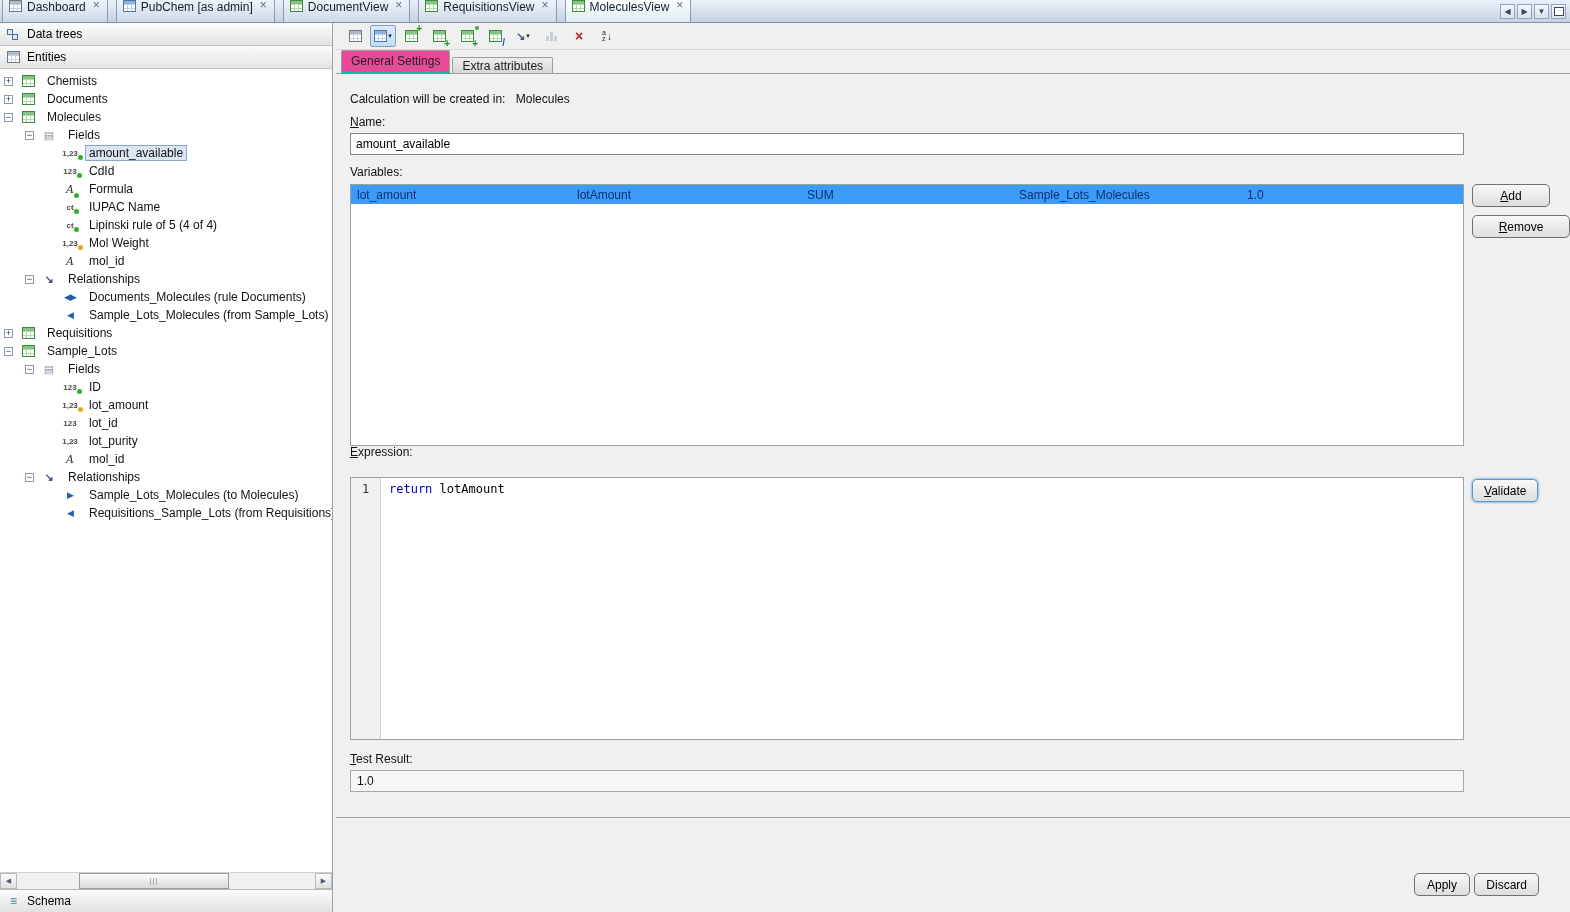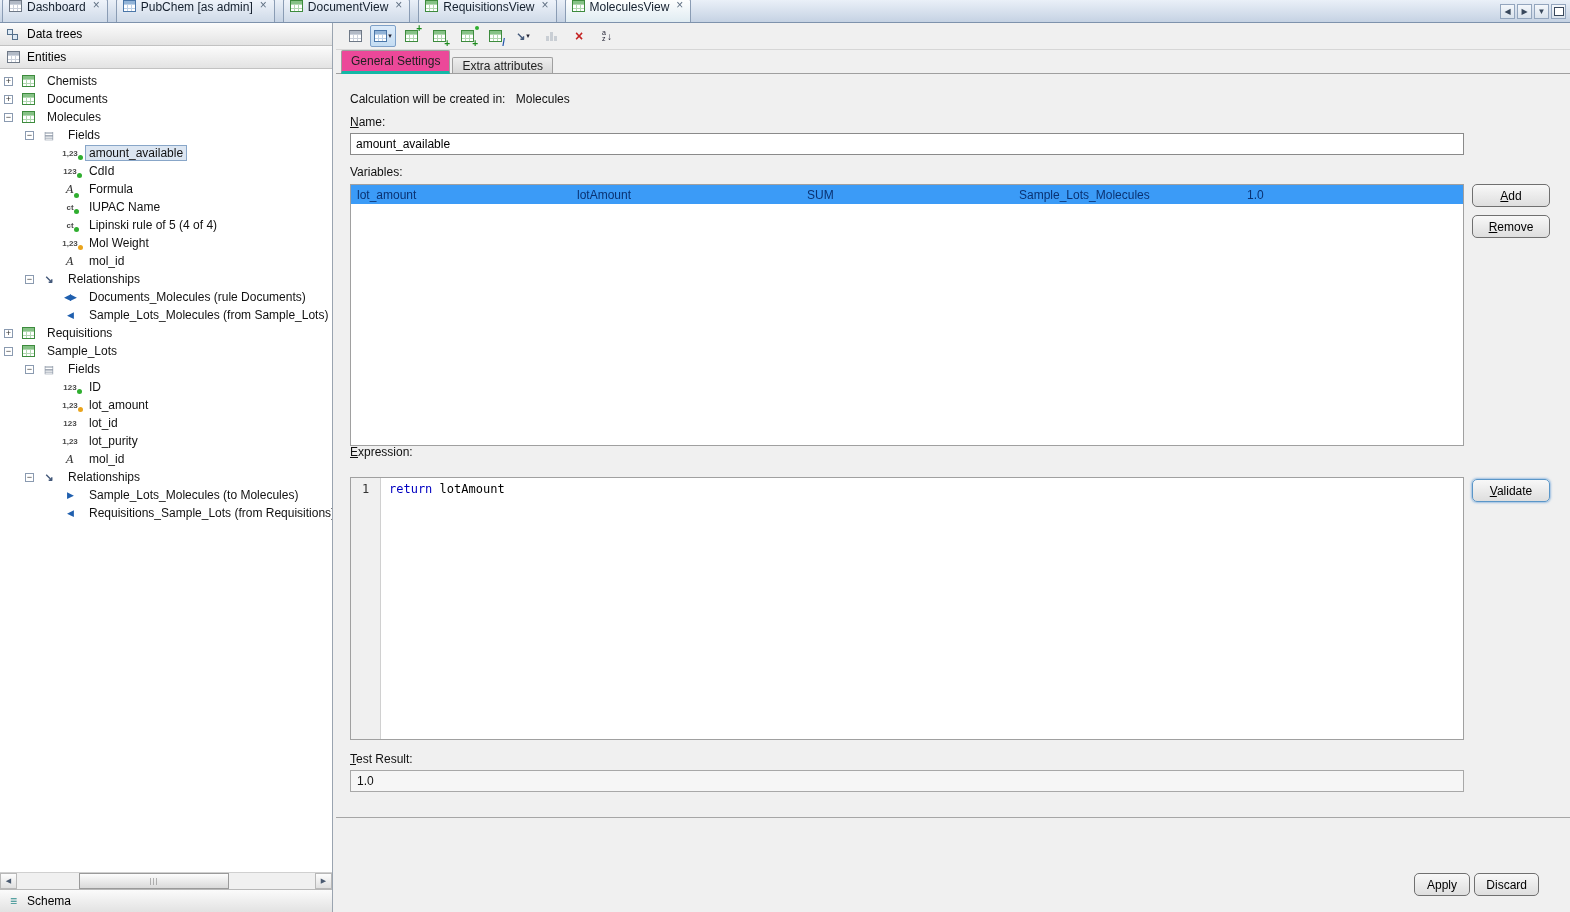--- a/index.html
+++ b/index.html
@@ -89,27 +89,27 @@
 #name-label{position:absolute;left:14px;top:41px}
 #name-input{position:absolute;left:14px;top:59px;width:1114px;height:22px;border:1px solid #8a8a8a;background:#fff;padding:0 5px;font:12px "Liberation Sans",sans-serif}
 #vars-label{position:absolute;left:14px;top:91px}
 #vtable{position:absolute;left:14px;top:110px;width:1114px;height:262px;border:1px solid #a0a0a0;background:#fff;display:flex;flex-direction:column;--vcols:220px 230px 212px 228px 1fr}
 .vhead{display:grid;grid-template-columns:var(--vcols);height:22px;flex:0 0 22px;background:linear-gradient(#fdfdfd,#efefef);border-bottom:1px solid #c8c8c8}
 .vcolh{display:flex;align-items:center;padding:0 6px;border-right:1px solid #d8d8d8;color:#111;white-space:nowrap;overflow:hidden}
 .vrow{display:grid;grid-template-columns:var(--vcols);height:19px;flex:0 0 19px}
 .vrow.sel{background:var(--selection-bg,#3b9bf7);color:var(--selection-text,#0a3272)}
 .vcell{display:flex;align-items:center;padding:0 6px;white-space:nowrap;overflow:hidden}
 #add-btn{position:absolute;left:1136px;top:110px;width:78px}
-#remove-btn{position:absolute;left:1136px;top:141px;width:78px}
+#remove-btn{position:absolute;left:1136px;top:141px;width:98px}
 #expr-label{position:absolute;left:14px;top:371px}
 #expr{position:absolute;left:14px;top:403px;width:1114px;height:263px;border:1px solid #a0a0a0;background:#fff;display:flex;font:12px "DejaVu Sans Mono",monospace}
 .gutter{width:30px;flex:0 0 30px;background:#f0f0f0;border-right:1px solid #d0d0d0;text-align:center;padding-top:4px;color:#333}
 .codearea{flex:1;padding:4px 8px;white-space:pre;color:#000}
 .kw{color:var(--keyword-color,#0000c0)}
-#validate-btn{position:absolute;left:1136px;top:405px;width:78px;border-color:#5a96c8;box-shadow:0 0 2px 1px rgba(120,170,220,.7)}
+#validate-btn{position:absolute;left:1136px;top:405px;width:66px;border-color:#5a96c8;box-shadow:0 0 2px 1px rgba(120,170,220,.7)}
 #tr-label{position:absolute;left:14px;top:678px}
 #tr-field{position:absolute;left:14px;top:696px;width:1114px;height:22px;border:1px solid #a8a8a8;background:#f6f6f6;display:flex;align-items:center;padding:0 6px}
 
 #footer{flex:0 0 94px;position:relative;background:#f0f0f0}
 .btn{height:23px;min-width:56px;padding:0 11px;border:1px solid #707070;border-radius:5px;background:linear-gradient(#f8f8f8,#dedede);font:12px "Liberation Sans",sans-serif;color:#000;cursor:default}
 #apply-btn{position:absolute;right:100px;bottom:16px}
 #discard-btn{position:absolute;right:31px;bottom:16px}
 </style>
 </head>
 <body>

